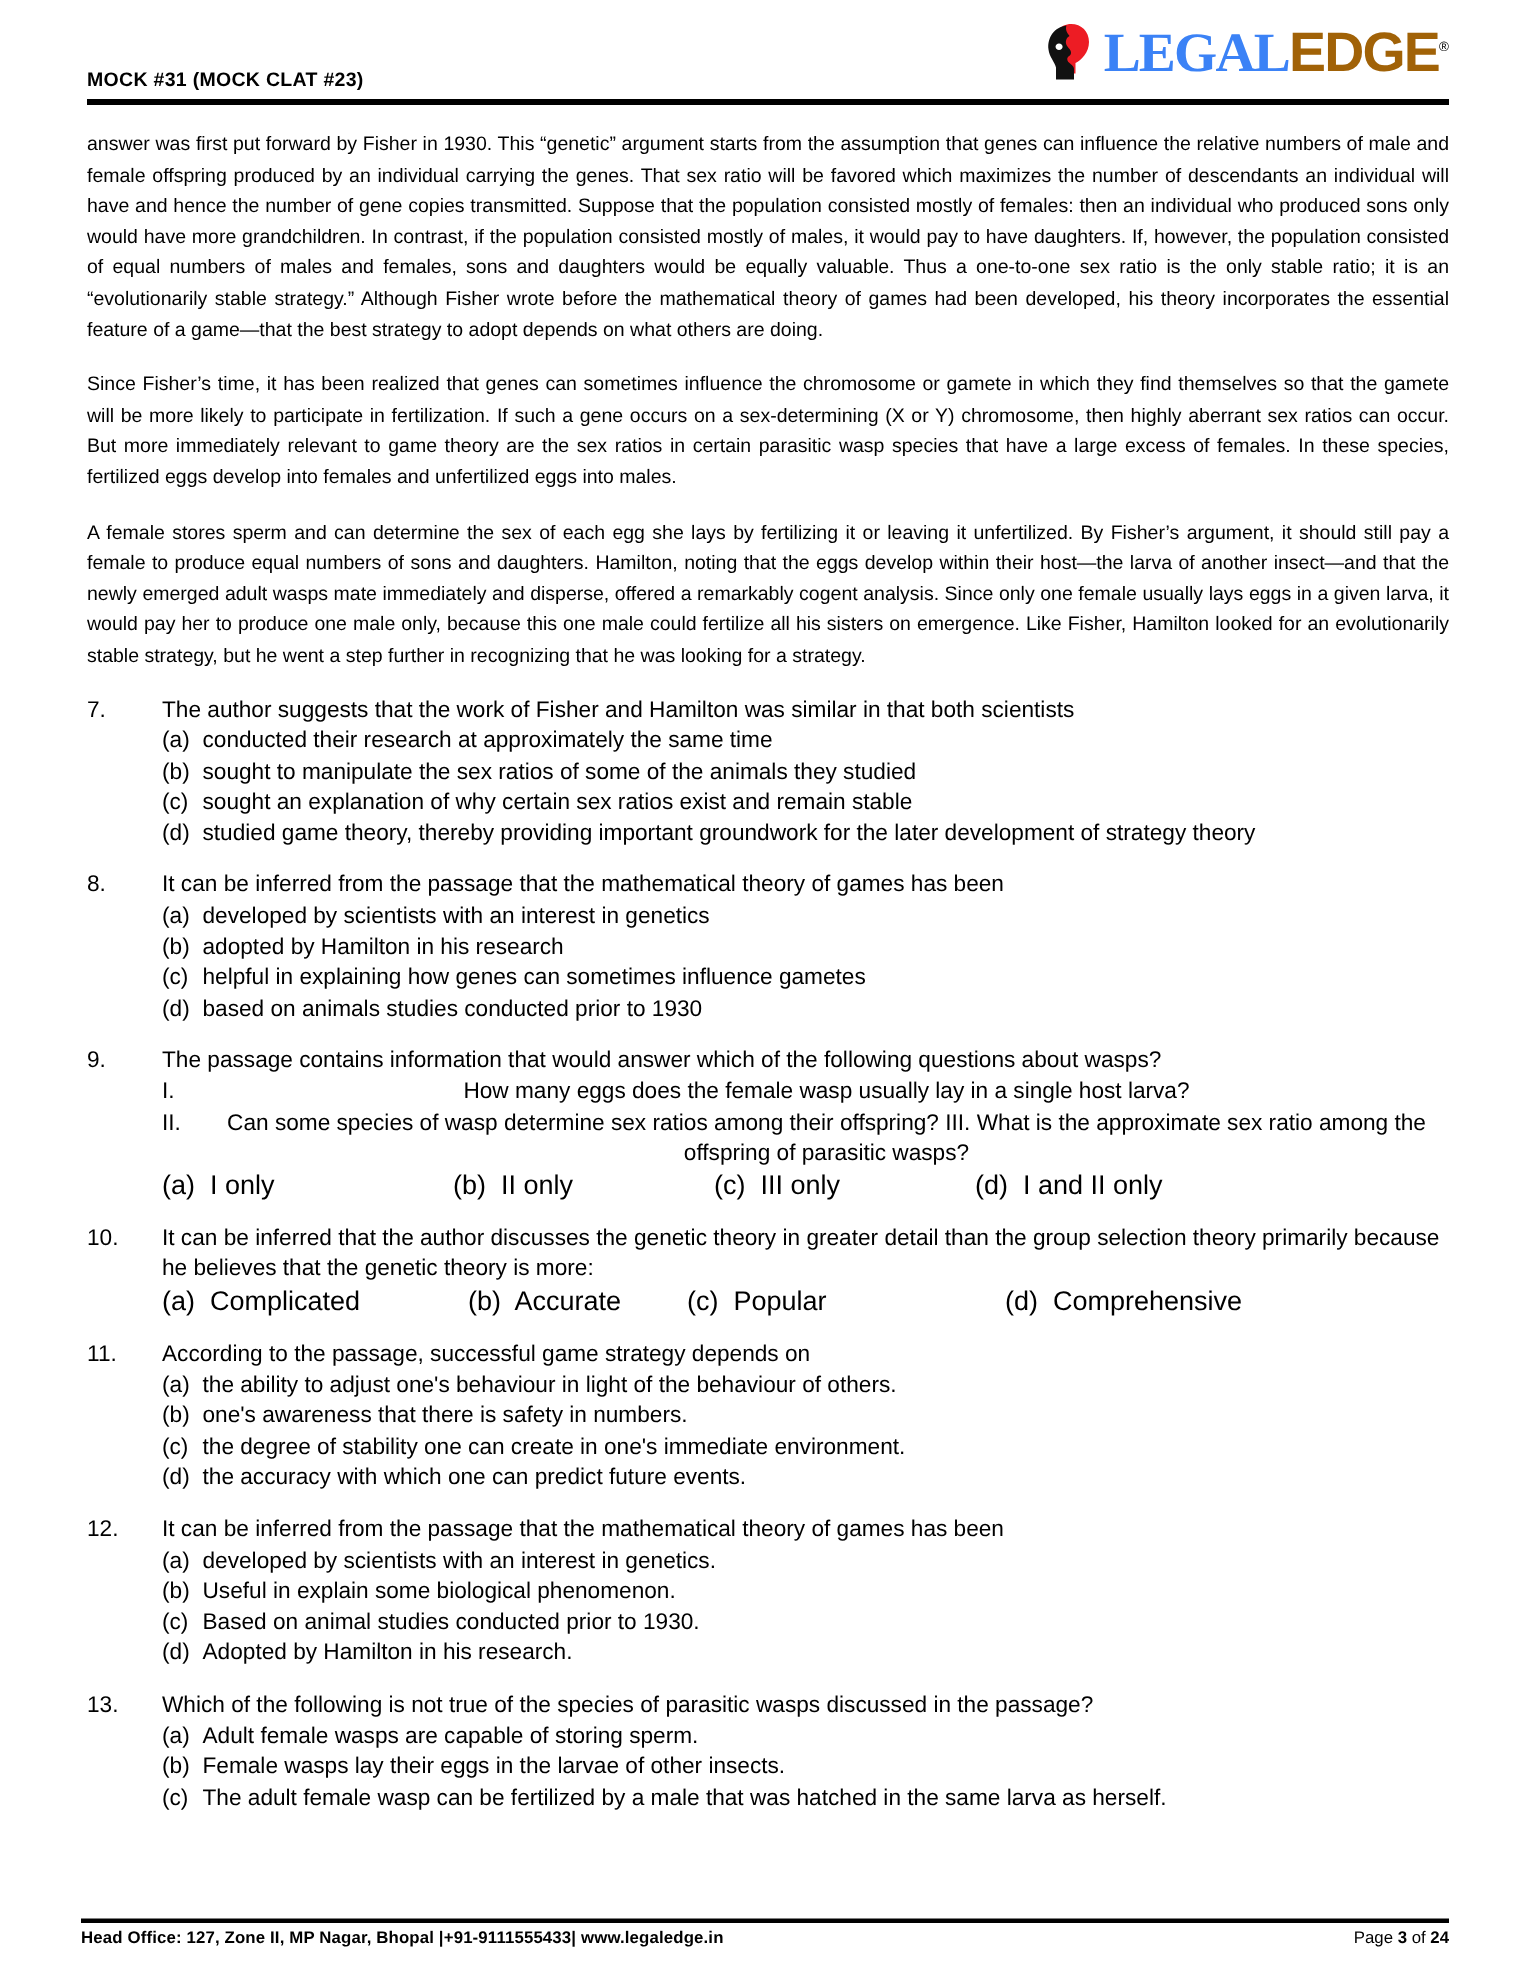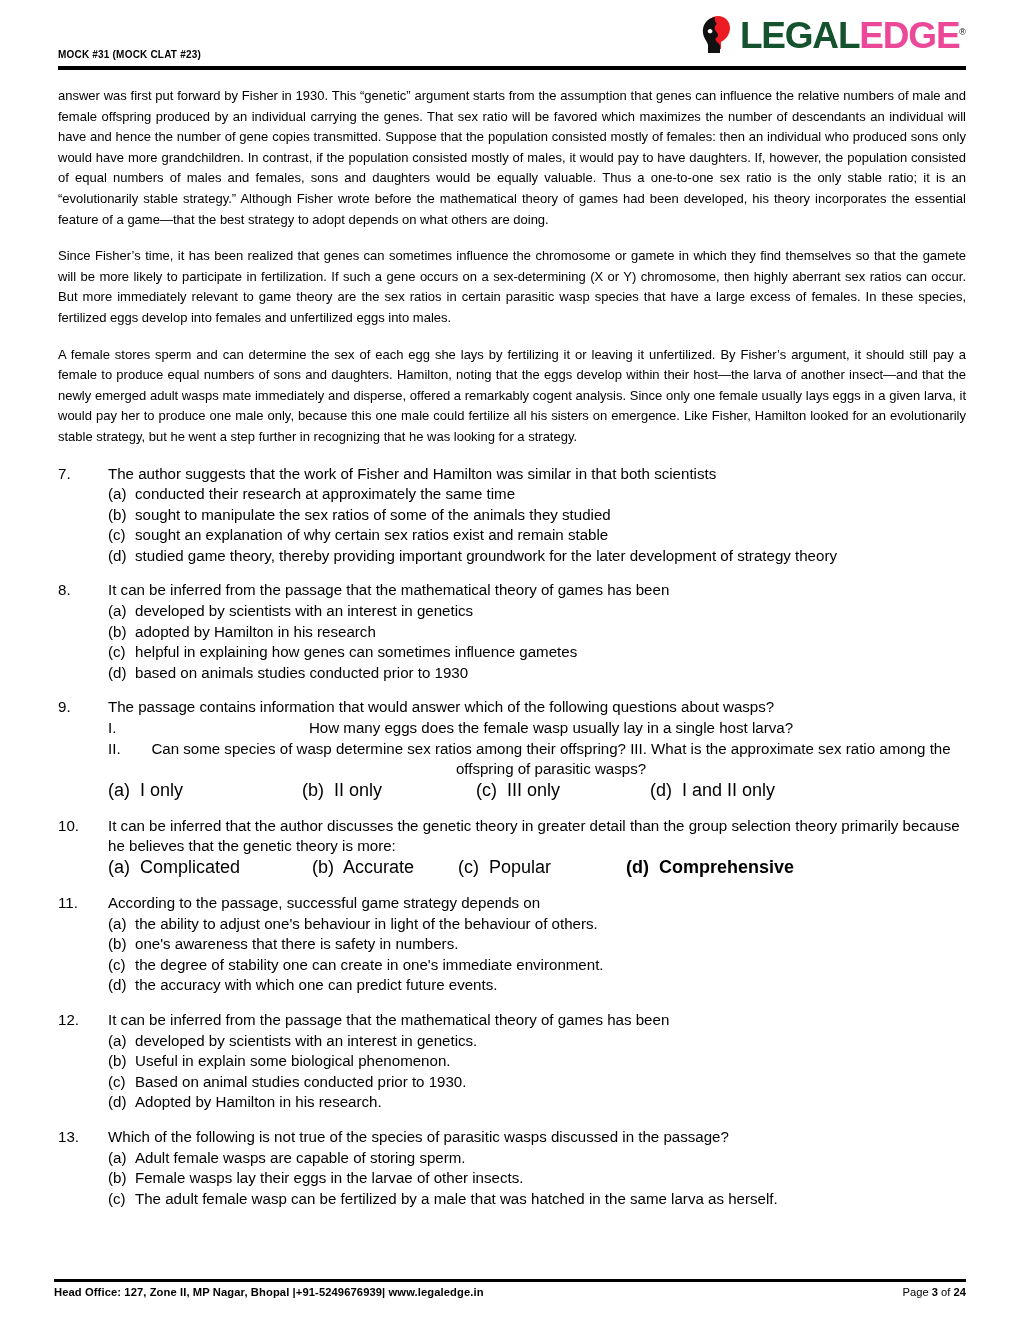--- a/index.html
+++ b/index.html
@@ -27,21 +27,21 @@
 
   
   .header {
     position: relative;
     height: 72px;
   }
   .header-title {
     position: absolute;
     left: 4px;
     bottom: 12px;
-    font-size: 10px;
+    font-size: 13px;
     font-weight: bold;
     letter-spacing: 0.2px;
     white-space: nowrap;
     margin-top: 48px;
   }
   .logo {
     position: absolute;
     right: 0px;
     top: 12px;
     height: 46px;
@@ -56,22 +56,22 @@
     margin-right: 2px;
   }
   .logo-text {
     font-size: 37px;
     font-weight: bold;
     letter-spacing: -1.2px;
     line-height: 1;
     position: relative;
     white-space: nowrap;
   }
-  .logo-legal { color: #14532d; }
-  .logo-edge  { color: #ec4899; text-align: right; }
+  .logo-legal { color: #3b82f6; font-family: Liberation Serif, serif; }
+  .logo-edge  { color: #a16207; text-align: right; }
   .logo-reg {
     font-size: 9px;
     vertical-align: super;
     color: #000000;
     font-weight: normal;
     letter-spacing: 0;
   }
   .header-rule {
     position: absolute;
     left: 4px;
@@ -150,21 +150,21 @@
     white-space: nowrap;
   }
   .oi0 { left: 50px; }
   .oi1 { left: 244px; }
   .oi2 { left: 418px; }
   .oi3 { left: 592px; }
 
   .oiA0 { left: 50px; }
   .oiA1 { left: 254px; }
   .oiA2 { left: 400px; text-align: center; }
-  .oiA3 { left: 568px; font-weight: bold; }
+  .oiA3 { left: 612px; }
 
   
   .footer {
     position: absolute;
     left: 54px;
     right: 54px;
     bottom: 22px;
   }
   .footer-rule {
     height: 3px;
@@ -354,18 +354,18 @@
             <div class="opt-key">(c)</div>
             <div class="opt-text">The adult female wasp can be fertilized by a male that was hatched in the same larva as herself.</div>
           </div>
         </div>
       </div>
   </div>
 
   <div class="footer">
     <div class="footer-rule"></div>
     <div class="footer-inner">
-      <div class="footer-left">Head Office: 127, Zone II, MP Nagar, Bhopal |+91-5249676939| www.legaledge.in</div>
+      <div class="footer-left">Head Office: 127, Zone II, MP Nagar, Bhopal |+91-9111555433| www.legaledge.in</div>
       <div class="footer-right"><span>Page </span><b>3</b><span> of </span><b>24</b></div>
     </div>
   </div>
 
 </div>
 
 </body></html>

